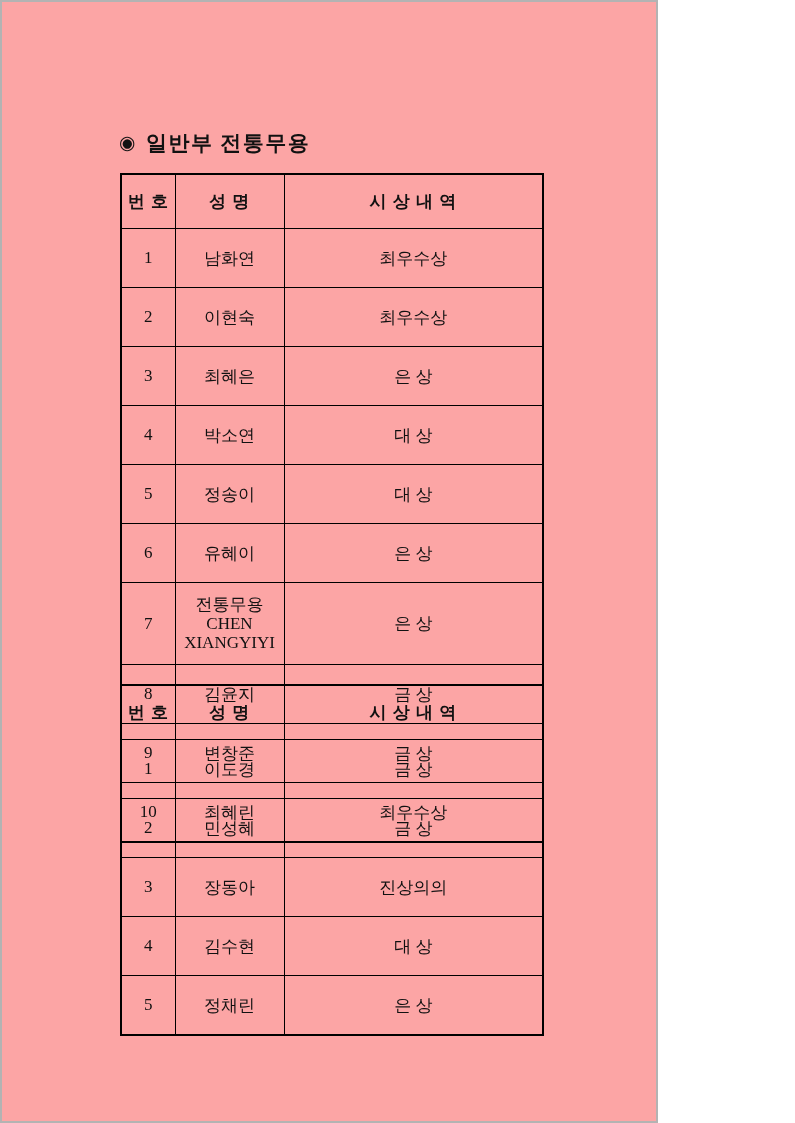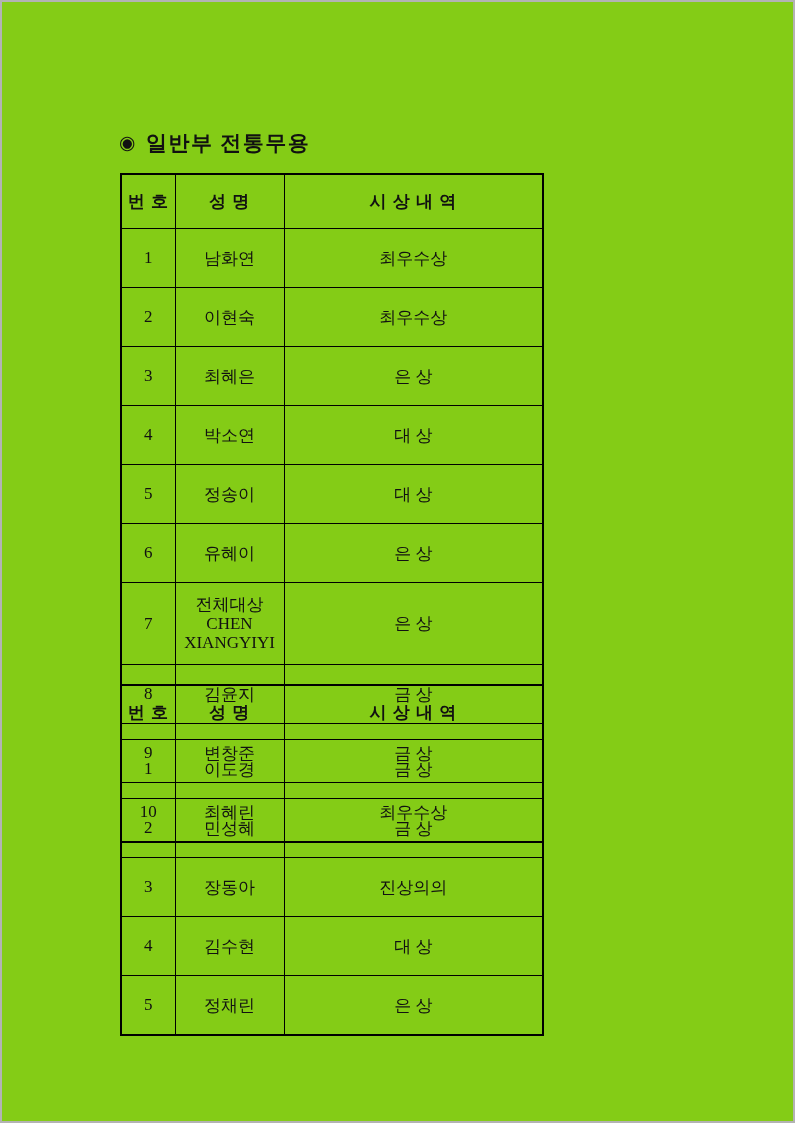--- a/index.html
+++ b/index.html
@@ -3,24 +3,24 @@
 <meta charset="utf-8">
 <style>
   html, body {
     margin: 0;
     padding: 0;
     background: #ffffff;
     font-family: "Liberation Serif", "DejaVu Serif", serif;
   }
   .page {
     position: relative;
-    width: 795px;
+    width: 658px;
     height: 1123px;
     box-sizing: border-box;
-    background: #84cc16;
+    background: #fca5a5;
     border: 2px solid #b3b3b3;
     color: #111111;
     overflow: hidden;
   }
   .section {
     position: absolute;
     left: 117px;
   }
   .section-0 { top: 128px; }
   .section-1 { top: 665px; }
@@ -123,21 +123,21 @@
           <td class="cell-name">정송이</td>
           <td class="cell-award">대 상</td>
         </tr>
         <tr>
           <td class="cell-no">6</td>
           <td class="cell-name">유혜이</td>
           <td class="cell-award">은 상</td>
         </tr>
         <tr>
           <td class="cell-no">7</td>
-          <td class="cell-name">전체대상
+          <td class="cell-name">전통무용
 CHEN
 XIANGYIYI</td>
           <td class="cell-award">은 상</td>
         </tr>
         <tr>
           <td class="cell-no">8</td>
           <td class="cell-name">김윤지</td>
           <td class="cell-award">금 상</td>
         </tr>
         <tr>

